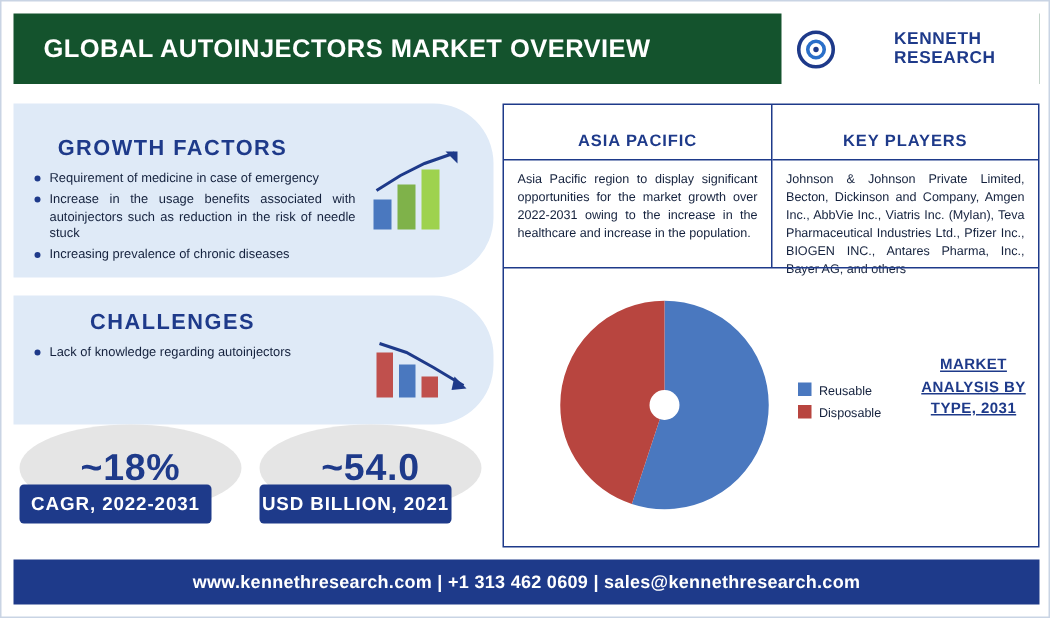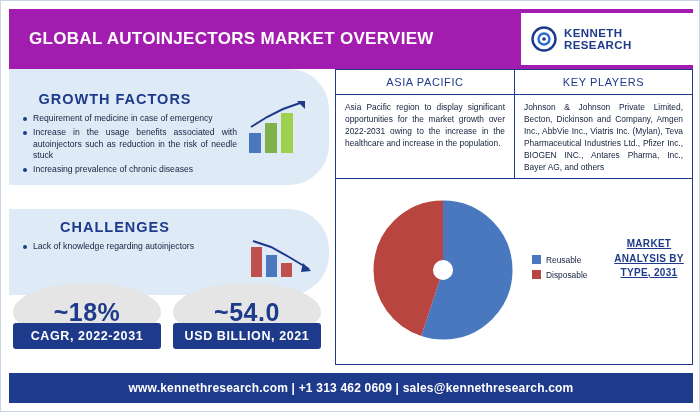--- a/index.html
+++ b/index.html
@@ -21,22 +21,22 @@
     box-sizing: border-box;
     border: 1px solid #c9d4e4;
   }
 
   
   .header {
     position: absolute;
     left: 8px;
     top: 8px;
     width: 684px;
-    height: 60px;
-    background: #a21caf;
+    height: 47px;
+    background: #14532d;
     display: flex;
     align-items: center;
   }
   .header-title {
     flex: 1;
     color: #ffffff;
     font-size: 17px;
     font-weight: bold;
     letter-spacing: 0.3px;
     padding-left: 20px;
@@ -51,20 +51,21 @@
     box-sizing: border-box;
   }
   .logo-mark {
     width: 26px;
     height: 26px;
     flex: none;
     margin-right: 7px;
   }
   .logo-text {
     line-height: 1.05;
+    margin-left: 32px;
   }
   .logo-text .l1 {
     font-size: 11.5px;
     font-weight: bold;
     color: #1e3a8a;
     letter-spacing: 0.4px;
   }
   .logo-text .l2 {
     font-size: 11.5px;
     font-weight: bold;
@@ -87,21 +88,21 @@
     box-sizing: border-box;
   }
   .panel-growth {
     width: 320px;
     height: 116px;
     padding: 18px 92px 6px 14px;
   }
   .panel-chal {
     width: 320px;
     height: 86px;
-    margin-top: 24px;
+    margin-top: 12px;
     padding: 6px 92px 4px 14px;
   }
   .panel-heading {
     color: #1e3a8a;
     font-size: 14.5px;
     font-weight: bold;
     text-align: center;
     letter-spacing: 1px;
     margin: 4px 0 6px 0;
     padding-right: 0;
@@ -179,21 +180,21 @@
   .stat-value {
     color: #1e3a8a;
     font-size: 25px;
     font-weight: bold;
     letter-spacing: 0.5px;
   }
   .stat-label {
     position: absolute;
     left: 0;
     top: 40px;
-    width: 148px;
+    width: 128px;
     height: 26px;
     background: #1e3a8a;
     color: #ffffff;
     font-size: 12.5px;
     font-weight: bold;
     letter-spacing: 0.6px;
     display: flex;
     align-items: center;
     justify-content: center;
     border-radius: 3px;
@@ -225,22 +226,23 @@
     width: 177px;
   }
   .rc-title {
     height: 24px;
     border-bottom: 1px solid #1e3a8a;
     display: flex;
     align-items: center;
     justify-content: center;
     color: #1e3a8a;
     font-size: 11px;
-    font-weight: normal;
+    font-weight: bold;
     letter-spacing: 0.6px;
+    margin-top: 12px;
   }
   .rc-body {
     padding: 7px 9px;
     font-size: 8.4px;
     color: #14213d;
     line-height: 1.42;
     text-align: justify;
   }
   .rc-bottom {
     position: relative;

